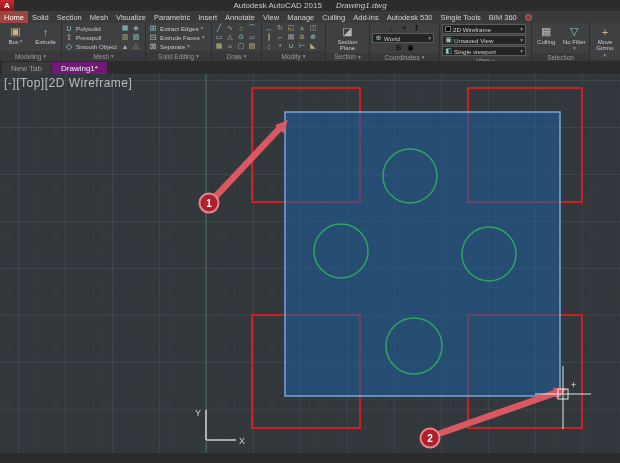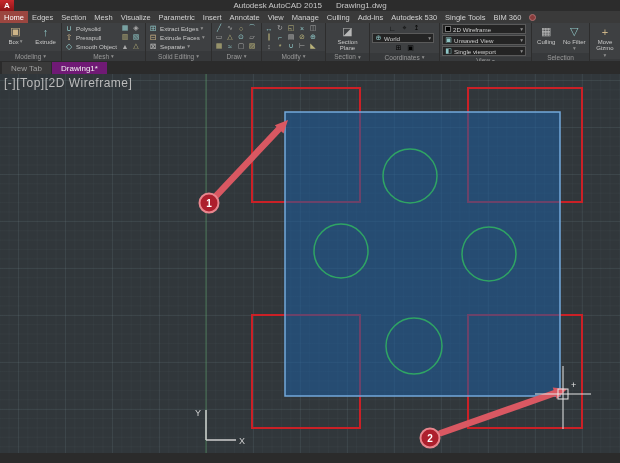--- a/index.html
+++ b/index.html
@@ -2,21 +2,21 @@
 <html><head>
 <meta charset="utf-8">
 <style>
   * { box-sizing: border-box; margin: 0; padding: 0; }
   html,body { width:620px; height:463px; overflow:hidden; }
   body { font-family:"Liberation Sans", sans-serif; background:#2b2b2b; position:relative; user-select:none; }
 
   
   .titlebar { height:11px; background:#2c2c2c; display:flex; align-items:center; justify-content:center;
               color:#c9c9c9; font-size:8px; position:relative; }
-  .titlebar .doc { margin-left:14px; }
+  .titlebar .doc { margin-left:14px;font-style:italic; }
   .logo { position:absolute; left:0; top:0; width:14px; height:11px; background:linear-gradient(#c8292d,#8e1316);
           color:#fff; font-weight:bold; font-size:8px; display:flex; align-items:center; justify-content:center; }
 
   
   .tabrow { height:12px; background:#3a3a3a; display:flex; align-items:stretch; font-size:7.5px; color:#d2d2d2; }
   .rtab { padding:0 4px; display:flex; align-items:center; white-space:nowrap; cursor:default; }
   .rtab.active { background:#9b4640; color:#fff; }
   .tab-dot { width:7px; height:7px; border-radius:50%; background:#8a3c3c; border:1px solid #b07070; align-self:center; margin-left:4px; }
 
   
@@ -74,21 +74,21 @@
 <body>
 
 <header class="titlebar">
   <div class="logo">A</div>
   <span>Autodesk AutoCAD 2015</span>
   <span class="doc">Drawing1.dwg</span>
 </header>
 
 <nav class="tabrow">
   <div class="rtab active">Home</div>
-  <div class="rtab">Edges</div>
+  <div class="rtab">Solid</div>
   <div class="rtab">Section</div>
   <div class="rtab">Mesh</div>
   <div class="rtab">Visualize</div>
   <div class="rtab">Parametric</div>
   <div class="rtab">Insert</div>
   <div class="rtab">Annotate</div>
   <div class="rtab">View</div>
   <div class="rtab">Manage</div>
   <div class="rtab">Culling</div>
   <div class="rtab">Add-ins</div>

